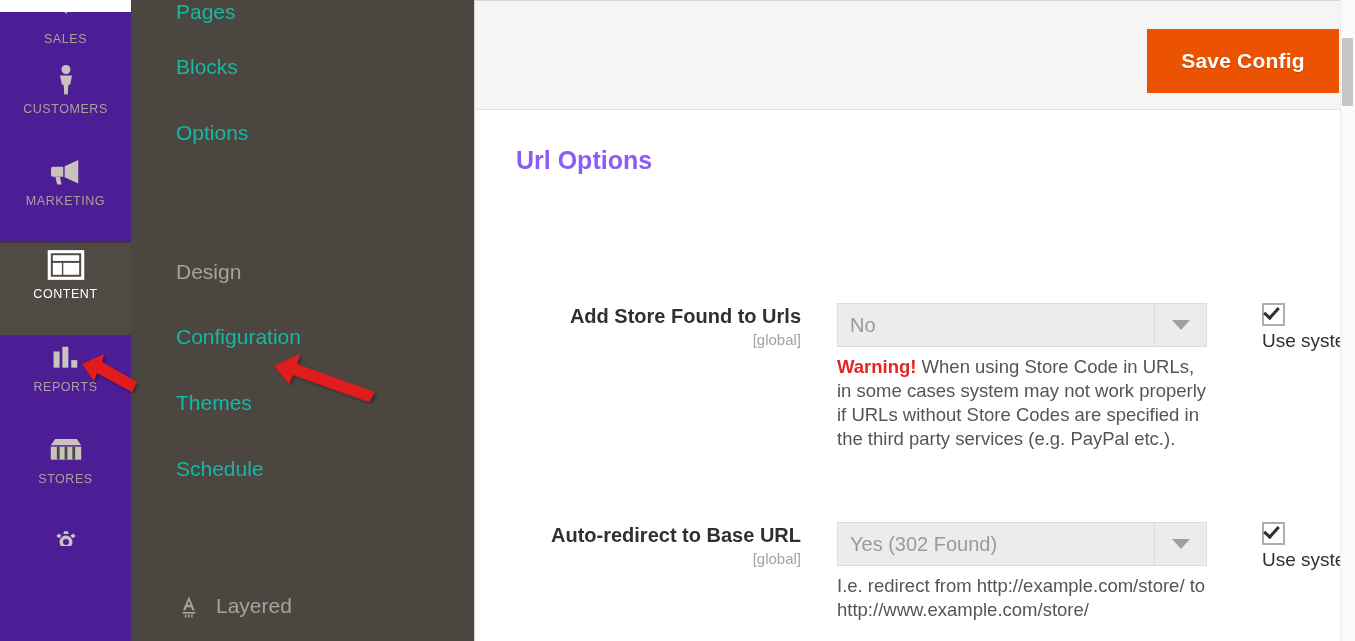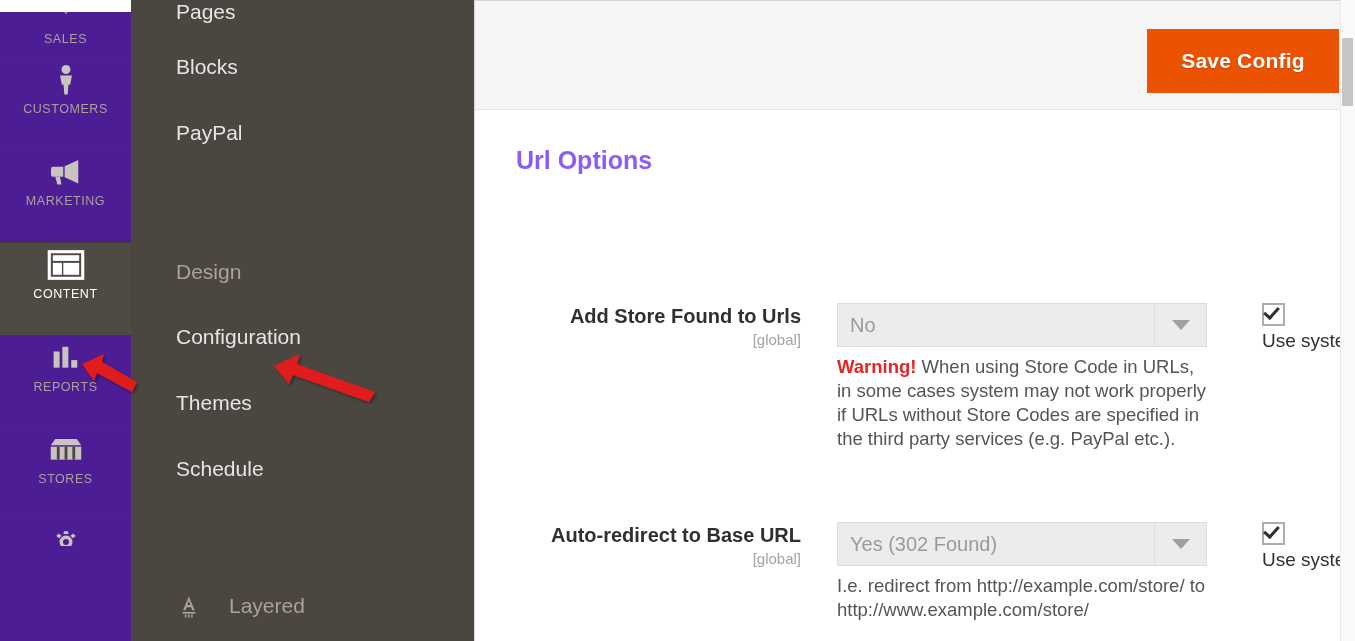--- a/index.html
+++ b/index.html
@@ -51,21 +51,21 @@
 
   
   #secondary-nav {
     position: absolute; left: 131px; top: 0;
     width: 344px; height: 641px;
     background: #4c4641;
     border-right: 1px solid #d9d4cf;
     overflow: hidden;
   }
   .snav-link {
-    color: #e5e5e5;
+    color: #14b8a6;
     font-size: 21px;
     padding: 0 0 0 45px;
     height: 66px;
     display: flex; align-items: center;
     cursor: pointer;
     font-family: "Liberation Sans", sans-serif;
     font-weight: 400;
   }
   .snav-link.clip-top { height: 34px; align-items: flex-start; }
   .snav-heading {
@@ -310,42 +310,42 @@
   </nav>
 
   <nav id="secondary-nav">
     <div class="snav-link clip-top">
       <span>Pages</span>
     </div>
     <div class="snav-link">
       <span>Blocks</span>
     </div>
     <div class="snav-link">
-      <span>PayPal</span>
+      <span>Options</span>
     </div>
 
     <div class="snav-spacer"></div>
 
     <div class="snav-heading">
       <span>Design</span>
     </div>
 
     <div class="snav-link">
       <span>Configuration</span>
     </div>
     <div class="snav-link">
       <span>Themes</span>
     </div>
     <div class="snav-link">
       <span>Schedule</span>
     </div>
 
     <div class="snav-spacer" style="height:72px;"></div>
 
-    <div class="snav-heading" style="padding-left:45px;gap:13px;">
+    <div class="snav-heading" style="padding-left:45px;">
       <span class="sh-ico">
         <svg width="26" height="26" viewBox="0 0 20 20" aria-hidden="true">
           <path d="M9.9 2.6 5.4 13.2h1.9l.9-2.3h3.4l.9 2.3h1.9L9.9 2.6zm-1.1 6.7L9.9 6l1.2 3.3H8.8z" fill="#a9a19c"></path>
           <rect x="5" y="14.6" width="9.8" height="1.3" fill="#a9a19c"></rect>
           <rect x="6.8" y="16.6" width="1.2" height="2.3" fill="#a9a19c"></rect>
           <rect x="9.2" y="16.6" width="1.2" height="2.3" fill="#a9a19c"></rect>
           <rect x="11.6" y="16.6" width="1.2" height="2.3" fill="#a9a19c"></rect>
         </svg>
       </span>
       <span>Layered</span>

